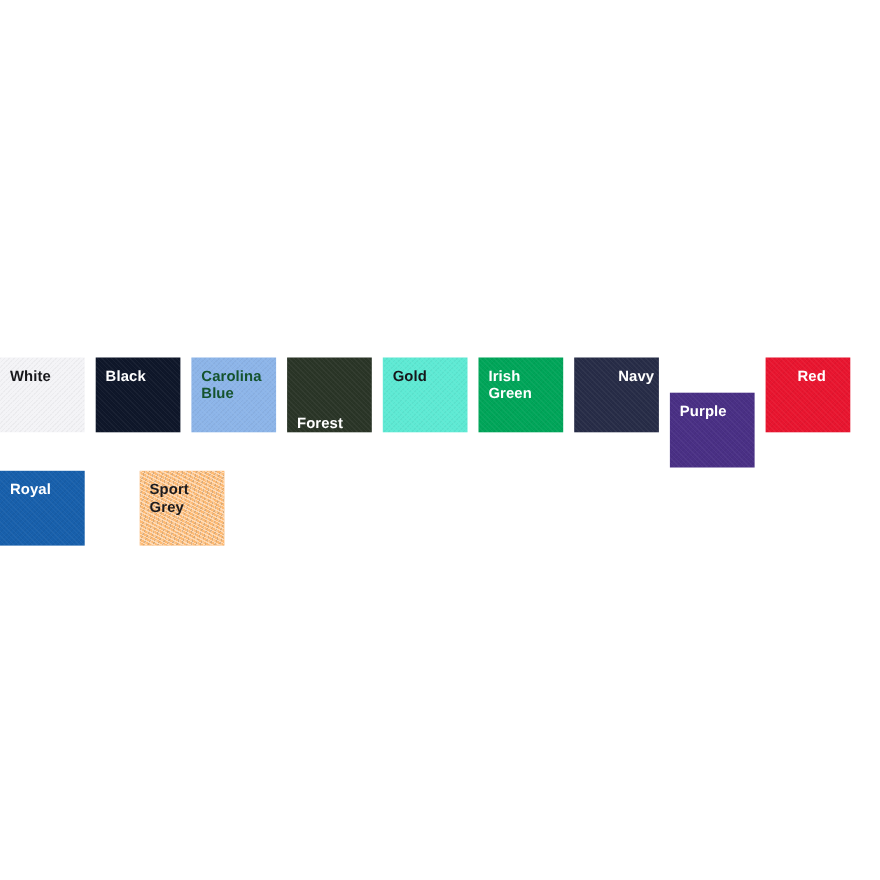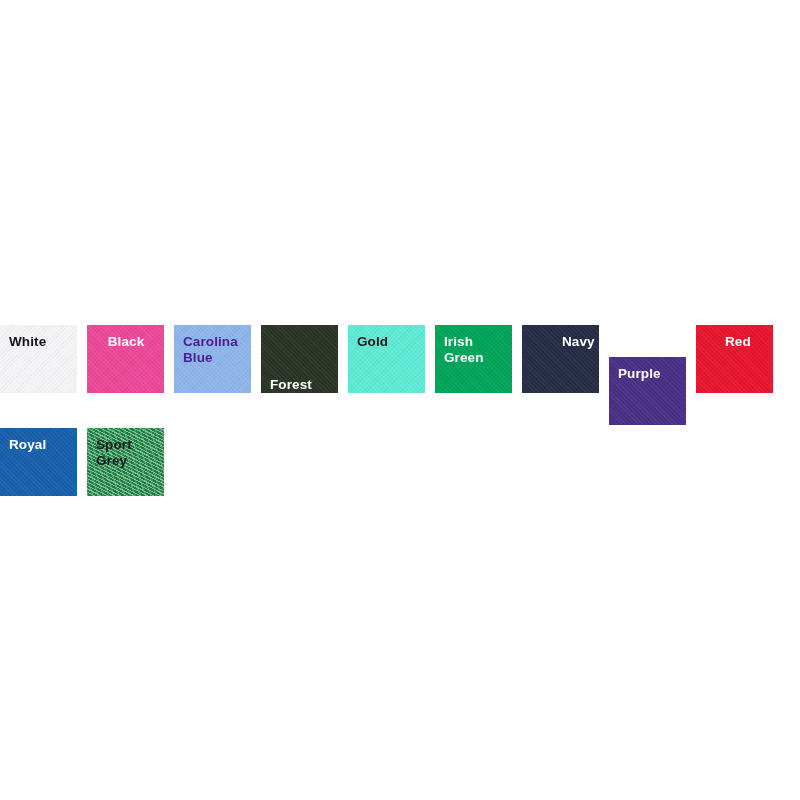--- a/index.html
+++ b/index.html
@@ -106,25 +106,25 @@
       );
   }
 </style>
 </head>
 <body>
 
 <div id="color-swatch-panel">
     <div class="swatch grain" style="background: rgb(244, 244, 247);">
       <span class="swatch-label" style="color: rgb(22, 22, 26);">White</span>
     </div>
-    <div class="swatch grain" style="background: #ec4899; text-align: center;">
+    <div class="swatch grain" style="background: #0f172a;">
       <span class="swatch-label" style="color: rgb(255, 255, 255);">Black</span>
     </div>
     <div class="swatch grain" style="background: rgb(141, 181, 233);">
-      <span class="swatch-label" style="color: #4c1d95;">Carolina Blue</span>
+      <span class="swatch-label" style="color: #14532d;">Carolina Blue</span>
     </div>
     <div class="swatch grain" style="background: rgb(42, 53, 39);">
       <span class="swatch-label" style="color: rgb(255, 255, 255); margin-top: 43px;">Forest Green</span>
     </div>
     <div class="swatch grain" style="background: #5eead4;">
       <span class="swatch-label" style="color: rgb(22, 22, 26);">Gold</span>
     </div>
     <div class="swatch grain" style="background: rgb(0, 165, 89);">
       <span class="swatch-label" style="color: rgb(255, 255, 255);">Irish Green</span>
     </div>
@@ -133,16 +133,16 @@
     </div>
     <div class="swatch grain" style="background: rgb(74, 48, 133); margin-top: 32px;">
       <span class="swatch-label" style="color: rgb(255, 255, 255);">Purple</span>
     </div>
     <div class="swatch grain" style="background: rgb(232, 21, 47);">
       <span class="swatch-label" style="color: rgb(255, 255, 255); margin-left: 20px;">Red</span>
     </div>
     <div class="swatch grain" style="background: rgb(24, 96, 172);">
       <span class="swatch-label" style="color: rgb(255, 255, 255);">Royal</span>
     </div>
-    <div class="swatch textured" style="background: #15803d;">
+    <div class="swatch textured" style="background: #fdba74; margin-left: 40px;">
       <span class="swatch-label" style="color: rgb(27, 27, 31);">Sport Grey</span>
     </div>
   </div>
 
 </body></html>

